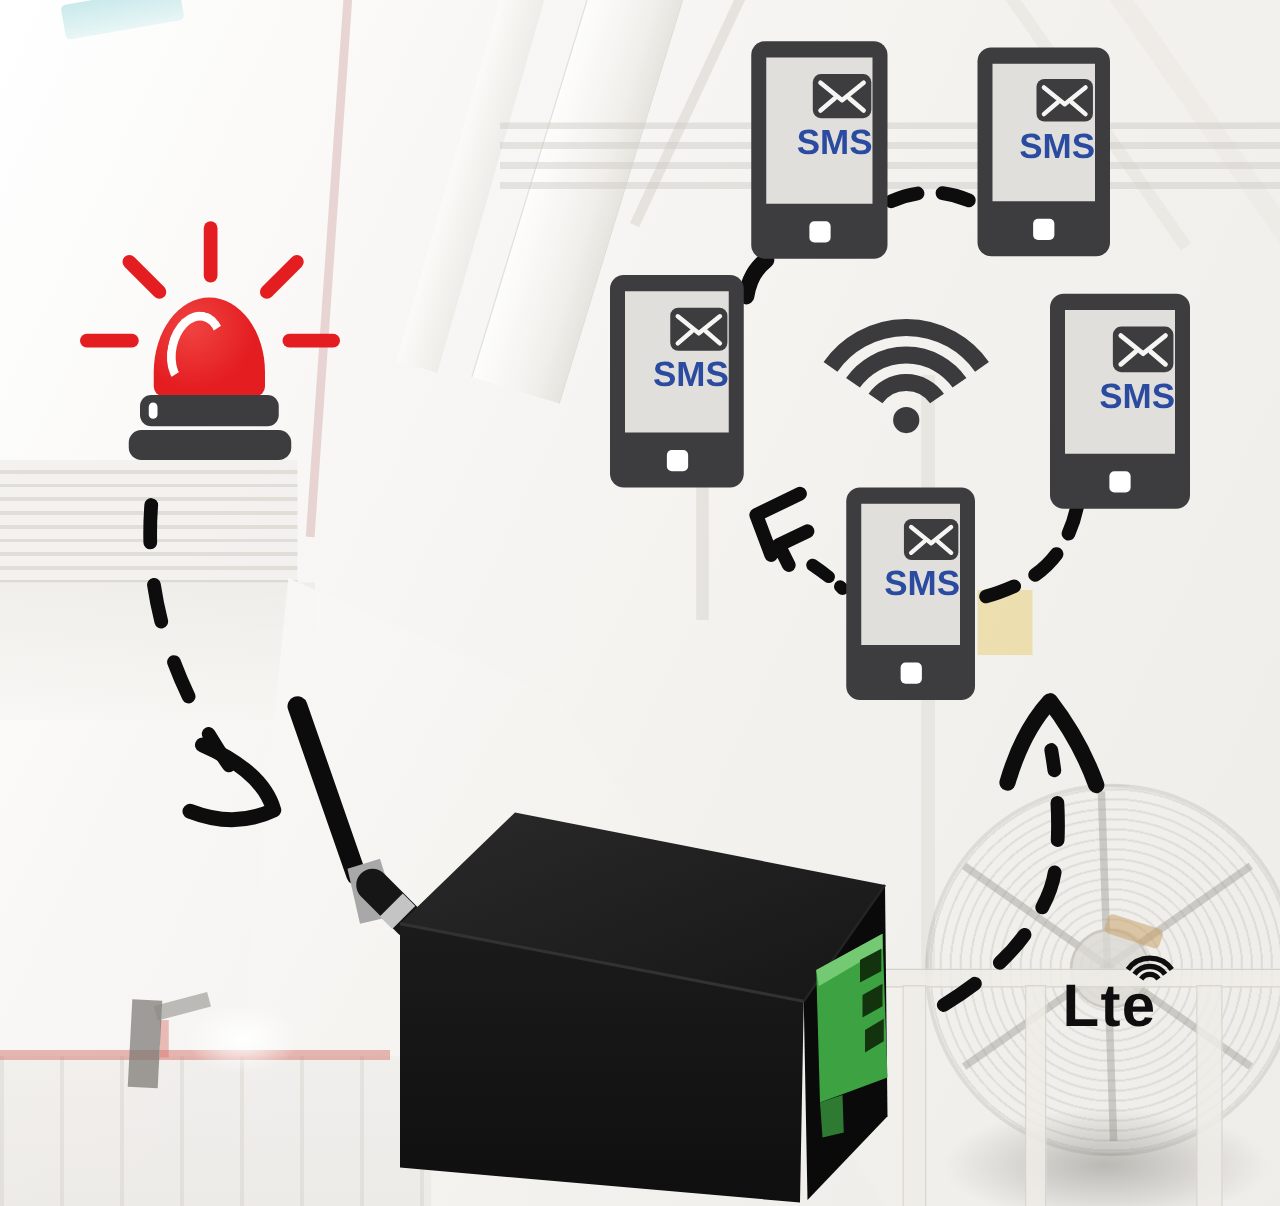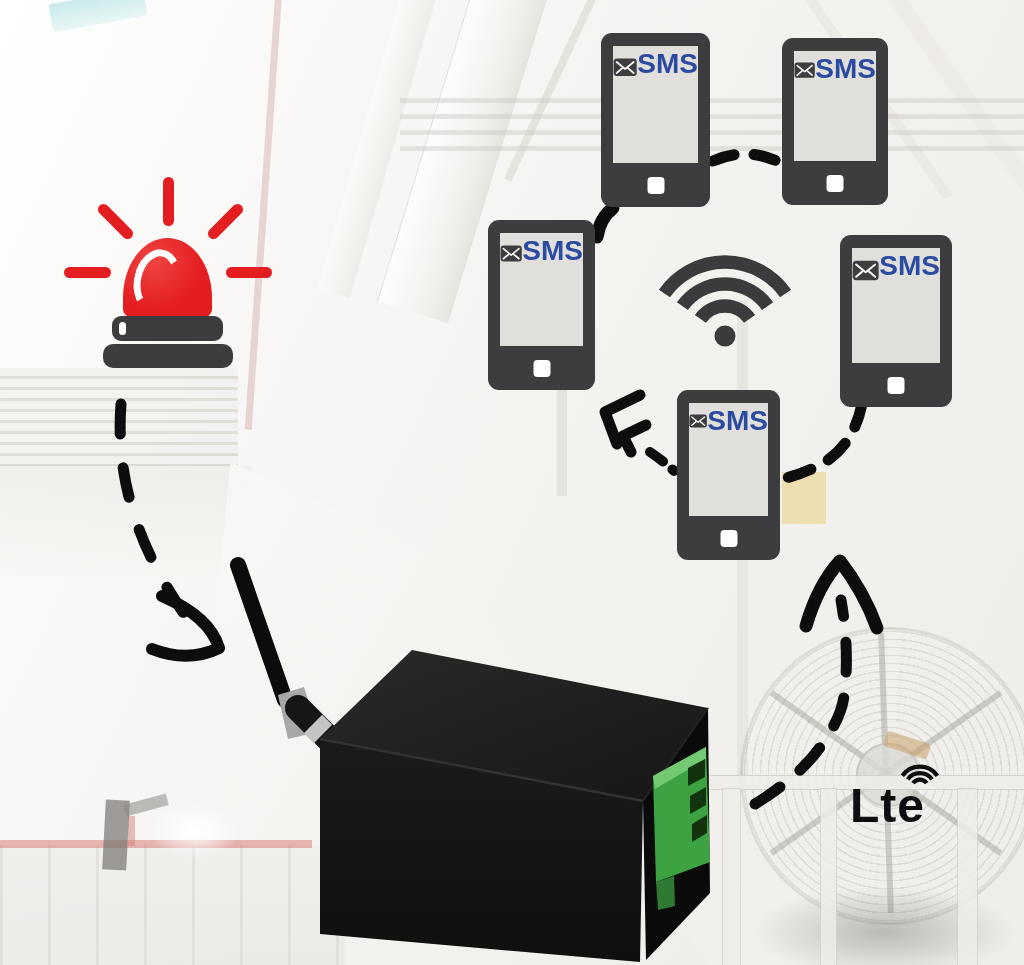--- a/index.html
+++ b/index.html
@@ -77,21 +77,21 @@
   .sbase-dash{left:59px;top:152px;width:7px;height:13px;border-radius:4px;background:#ffffff;}
 
   
   .phone{background:var(--dark_gray);border-radius:11px;}
   .p1{left:601px;top:33px;width:109px;height:174px;}
   .p2{left:782px;top:38px;width:106px;height:167px;}
   .p3{left:488px;top:220px;width:107px;height:170px;}
   .p4{left:840px;top:235px;width:112px;height:172px;}
   .p5{left:677px;top:390px;width:103px;height:170px;}
   .screen{left:12px;right:12px;top:13px;height:calc(100% - 57px);
-      background:rgba(247,246,243,.88);display:flex;flex-direction:row;align-items:flex-start;}
+      background:rgba(247,246,243,.88);display:flex;flex-direction:column;align-items:flex-end;}
   .env{position:relative;margin-top:14%;width:58%;}
   .env svg{position:relative;display:block;width:100%;}
   .sms{position:relative;margin-top:2px;font-weight:bold;font-size:28px;color:var(--sms_blue);}
   .home{left:50%;bottom:13px;transform:translateX(-50%);width:17px;height:17px;background:#ffffff;border-radius:4px;}
 
   
   .wifi-main{left:653px;top:248px;width:146px;height:100px;}
   .arrows{left:0;top:0;width:1024px;height:965px;pointer-events:none;}
   .device{left:200px;top:540px;width:520px;height:425px;}
   .lte{left:850px;top:782px;font-size:48px;line-height:48px;font-weight:bold;

